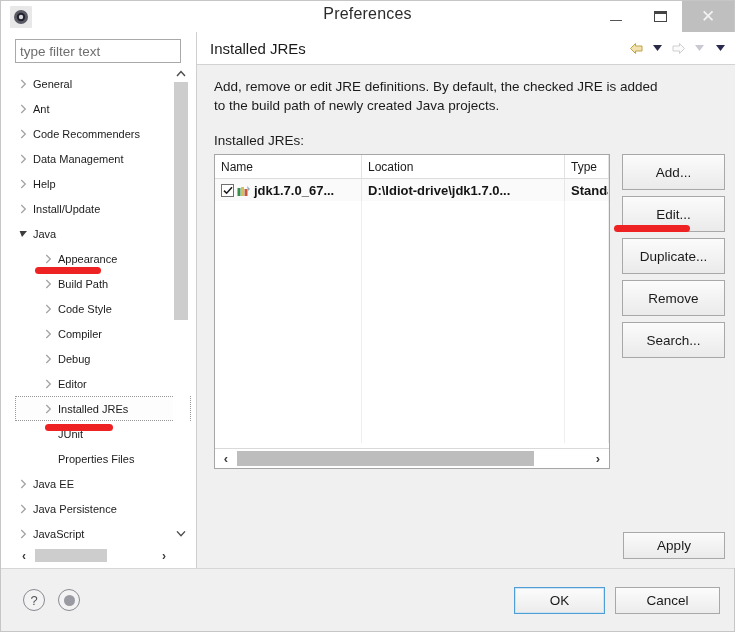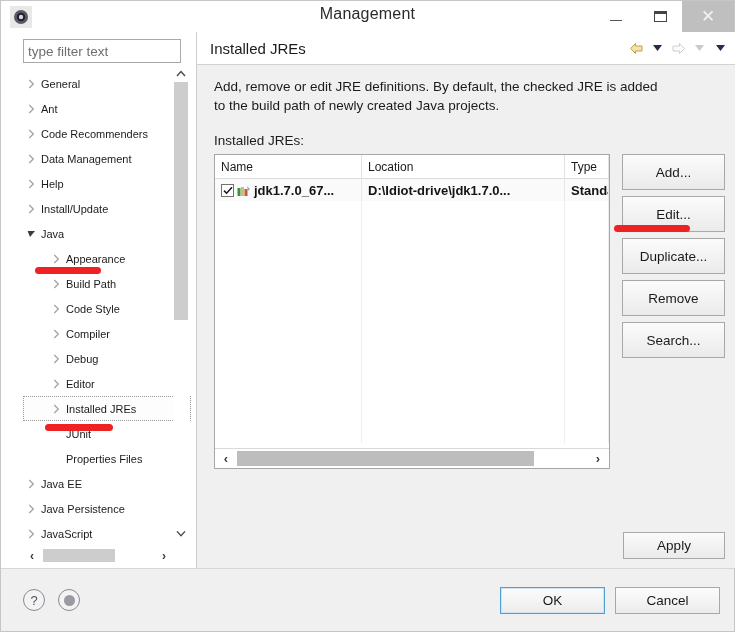--- a/index.html
+++ b/index.html
@@ -77,21 +77,21 @@
     flex: 1;
     display: flex;
     position: relative;
     background: #ffffff;
   }
 
   
   .left-pane {
     width: 190px; min-width: 190px;
     display: flex; flex-direction: column;
-    padding: 7px 0 0 8px;
+    padding: 7px 0 0 0;
     box-sizing: border-box;
     background: #ffffff;
     position: relative;
   }
   .filter-box {
     margin: 0 10px 6px 14px;
     height: 24px;
     border: 1px solid #a9a9a9;
     background: #fff;
     display: flex; align-items: center;
@@ -403,21 +403,21 @@
   }
   .dot {
     width: 11px; height: 11px; border-radius: 50%;
     background: #9a9aa2;
   }
   .footer-buttons {
     margin-left: auto;
     display: flex; gap: 10px;
   }
   .btn-ok {
-    width: 105px; height: 27px;
+    width: 91px; height: 27px;
     background: linear-gradient(#fcfcfc, #ececec);
     border: 1px solid #4f9fd6;
     outline: 1px solid #cfe3f3;
     outline-offset: -2px;
     font-size: 13.5px; color: #1a1a1a;
     display: flex; align-items: center; justify-content: center;
     box-sizing: border-box;
   }
   .btn-cancel {
     width: 105px; height: 27px;
@@ -447,21 +447,21 @@
 <div id="window">
 
   <div class="titlebar">
     <div class="app-icon">
       <svg width="16" height="16" viewBox="0 0 16 16">
         <circle cx="8" cy="8" r="7" fill="#5a5a66"></circle>
         <circle cx="8" cy="8" r="4.2" fill="#20202a"></circle>
         <circle cx="8" cy="8" r="2.2" fill="#d8d8e0"></circle>
       </svg>
     </div>
-    <div class="title-text">Management</div>
+    <div class="title-text">Preferences</div>
     <div class="win-buttons">
       <div class="win-btn">
           <i class="min-glyph"></i>
         </div>
       <div class="win-btn">
           <i class="max-glyph"></i>
         </div>
       <div class="win-btn close">
         <span>✕</span>
       </div>

